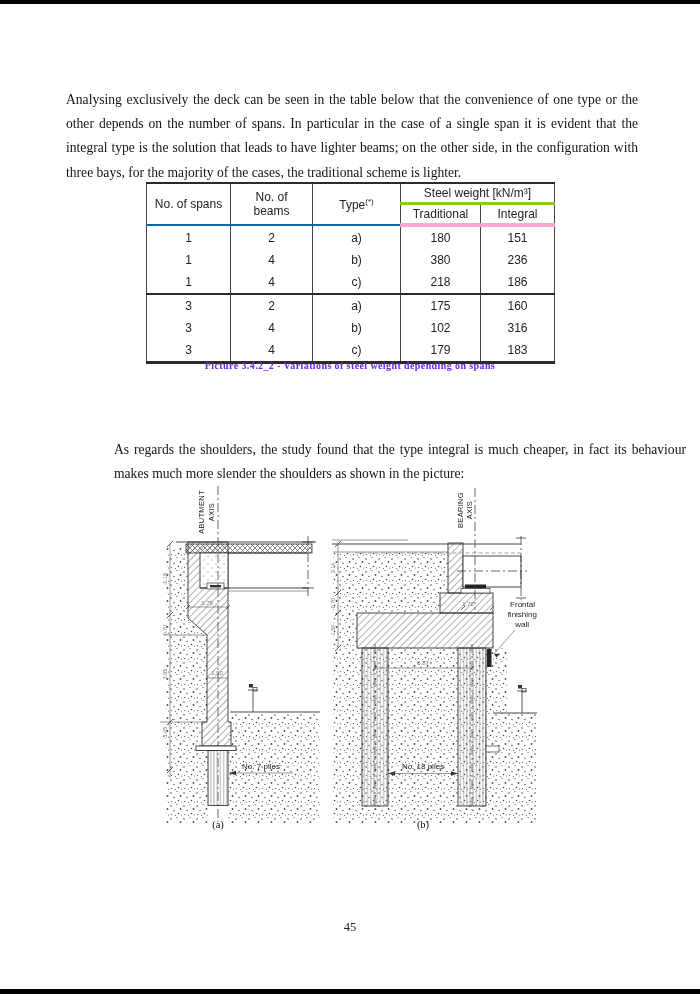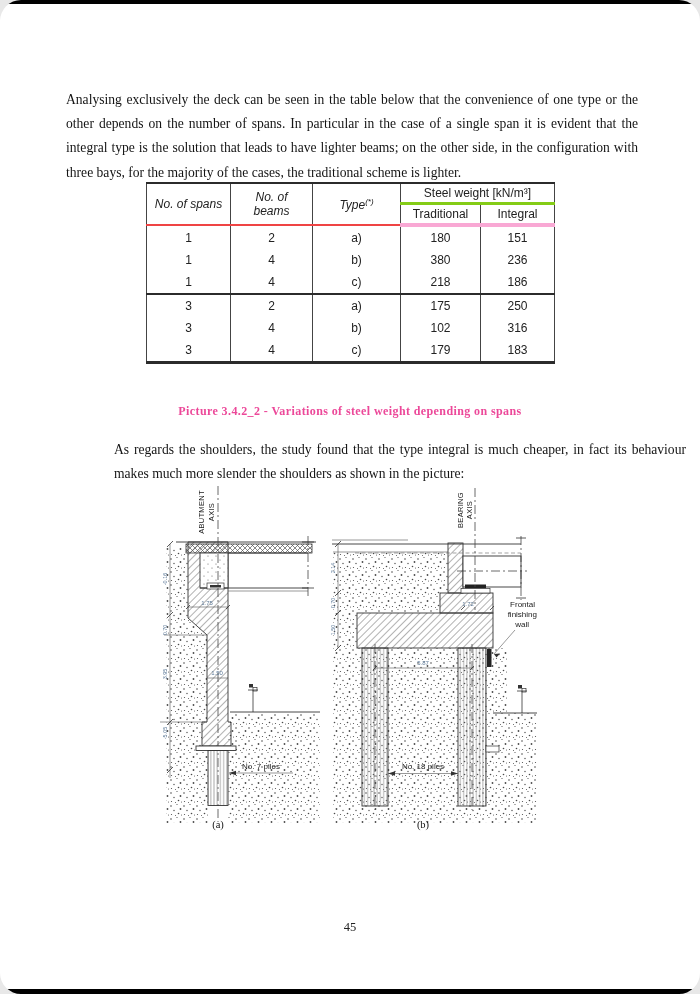--- a/index.html
+++ b/index.html
@@ -1,44 +1,44 @@
 <!DOCTYPE html>
 <html><head>
 <meta charset="utf-8">
 <style>
   html,body{margin:0;padding:0;background:#e8e8e8;}
   .page{position:relative;width:700px;height:994px;background:#ffffff;margin:0 auto;overflow:hidden;
-        font-family:"Liberation Serif",serif;color:#111;border-radius:21px;}
+        font-family:"Liberation Serif",serif;color:#111;}
   .bar{position:absolute;left:0;width:700px;background:#000;}
   .bar-top{top:0;height:4px;}
   .bar-bottom{top:989px;height:5px;}
 
   .para{position:absolute;left:66px;width:572px;font-size:13.6px;line-height:24.4px;
         text-align:justify;color:#141414;}
   .para1{top:74px;}
   .para2{top:424px;margin-left:48px;}
 
   .tablewrap{position:absolute;left:146px;top:182px;}
   table.steel{border-collapse:collapse;font-family:"Liberation Sans",sans-serif;
         font-size:12px;color:#222;
         border-top:2px solid #2b2b2b;border-bottom:3px solid #2b2b2b;
         border-left:1px solid #444;border-right:1px solid #444;}
   table.steel th, table.steel td{border-left:1px solid #444;border-right:1px solid #444;
         font-weight:normal;text-align:center;padding:0 6px;}
   table.steel thead th{height:18px;}
   table.steel thead .steel-h{border-bottom:3px solid #84cc16;}
   table.steel thead tr.subrow th{border-bottom:4px solid #f9a8d4;}
-  table.steel thead th[rowspan]{border-bottom:2px solid #ef4444;font-style:italic;}
+  table.steel thead th[rowspan]{border-bottom:2px solid #0369a1;}
   table.steel tbody td{height:22px;}
   table.steel tbody tr.group-start td{border-top:2px solid #2b2b2b;}
   table.steel sup{font-size:8px;}
   .c-spans{width:84px}.c-beams{width:82px}.c-type{width:88px}.c-trad{width:80px}.c-int{width:74px}
 
   .caption{position:absolute;left:0;width:700px;text-align:center;
-        font-weight:bold;font-size:12px;letter-spacing:0.4px;color:#ec4899;margin-top:44px;}
+        font-weight:bold;font-size:10px;letter-spacing:0.4px;color:#6d28d9;}
   .caption1{top:360px;}
   .caption2{top:851px;}
 
   .pagenum{position:absolute;left:0;top:920px;width:700px;text-align:center;
         font-size:12.5px;color:#222;}
 
   .figsvg{position:absolute;left:130px;top:478px;}
 
   
   .ln{stroke:#333;stroke-width:0.9;fill:none;}
@@ -106,21 +106,21 @@
           <td>4</td>
           <td>c)</td>
           <td>218</td>
           <td>186</td>
         </tr>
         <tr class="group-start">
           <td>3</td>
           <td>2</td>
           <td>a)</td>
           <td>175</td>
-          <td>250</td>
+          <td>160</td>
         </tr>
         <tr>
           <td>3</td>
           <td>4</td>
           <td>b)</td>
           <td>102</td>
           <td>316</td>
         </tr>
         <tr>
           <td>3</td>

